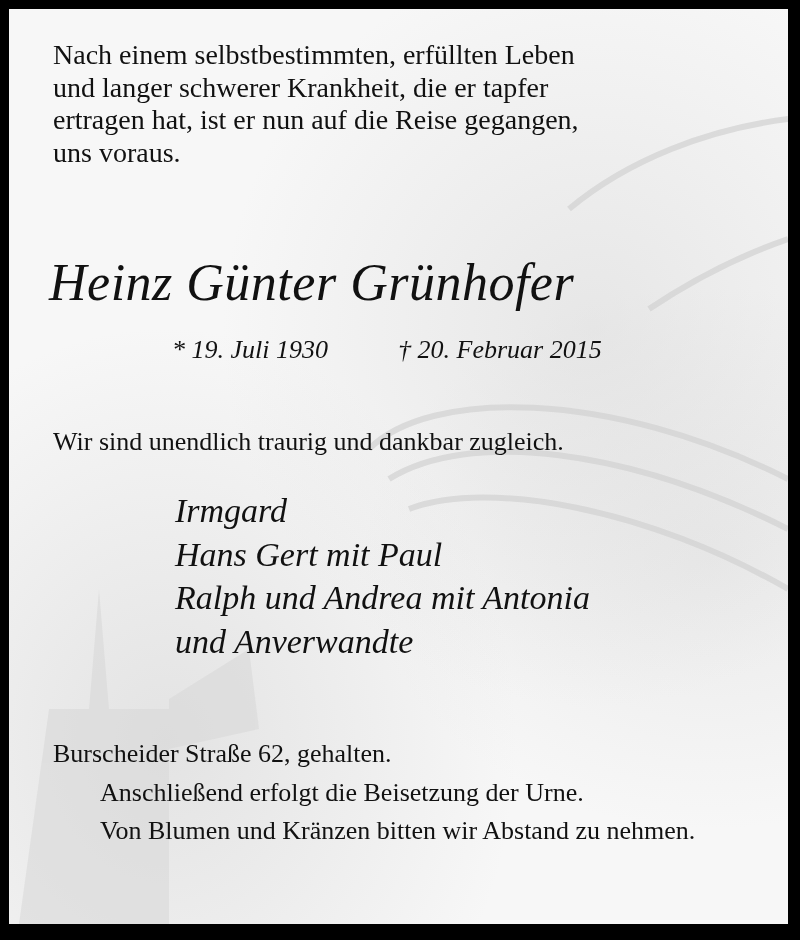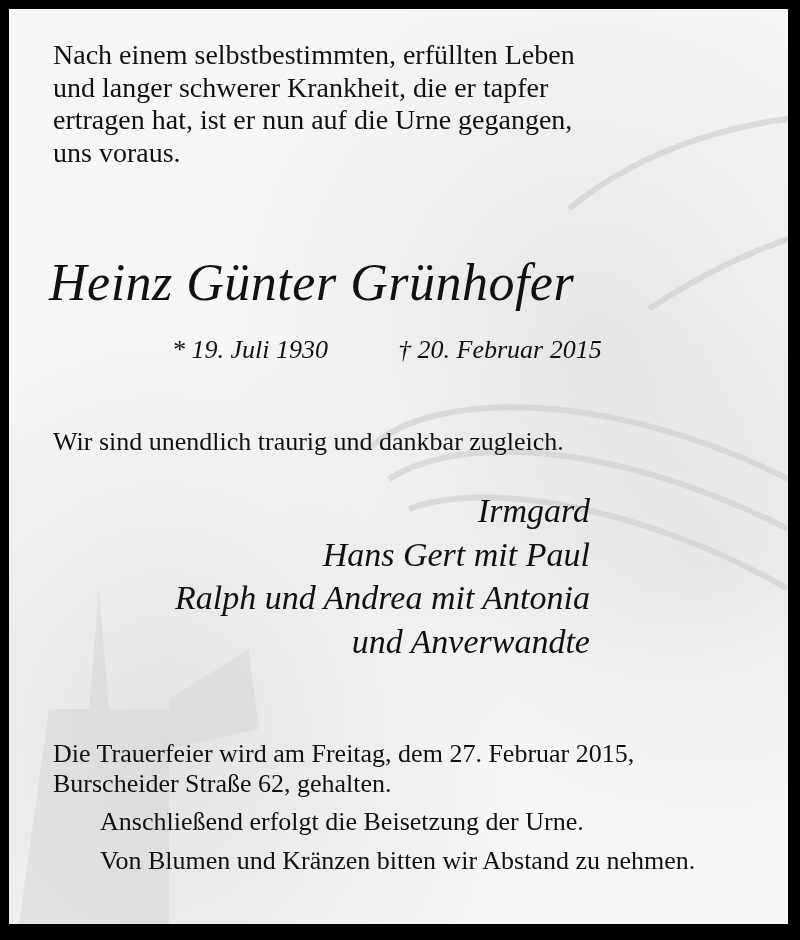--- a/index.html
+++ b/index.html
@@ -14,21 +14,21 @@
     overflow:hidden;
   }
   .sketch { position:absolute; left:0; top:0; width:779px; height:915px; }
   .txt { position:absolute; font-family:"Liberation Serif", serif; color:#111; white-space:nowrap; }
   .intro { left:44px; top:30px; font-size:28px; line-height:32.5px; }
   .name { left:40px; top:244px; font-size:52px; font-style:italic; letter-spacing:0.5px; }
   .dates { top:326px; font-size:26px; font-style:italic; }
   .birth { left:163px; }
   .death { left:389px; }
   .thanks { left:44px; top:418px; font-size:26px; }
-  .family { left:166px; top:480px; font-size:34px; font-style:italic; line-height:43.5px;text-align:right; }
+  .family { left:166px; top:480px; font-size:34px; font-style:italic; line-height:43.5px; }
   .details { left:44px; top:730px; font-size:26px; line-height:29.5px; }
   .gap { margin-top:9px;margin-left:47px; }
 </style>
 </head>
 <body>
 
 <div class="card">
   <svg class="sketch" viewBox="0 0 779 915">
     <g fill="none" stroke="#d2d2d2" stroke-width="6" opacity="0.7">
       <path d="M360 440 C 420 380, 600 380, 779 470"></path>
@@ -40,37 +40,36 @@
     <g fill="#d9d9d9" opacity="0.6">
       <polygon points="90,580 80,700 100,700"></polygon>
       <polygon points="40,700 160,700 160,915 10,915"></polygon>
       <polygon points="160,690 240,640 250,720 160,740"></polygon>
     </g>
   </svg>
 
   <div class="txt intro">
     <div>Nach einem selbstbestimmten, erfüllten Leben</div>
     <div>und langer schwerer Krankheit, die er tapfer</div>
-    <div>ertragen hat, ist er nun auf die Urne gegangen,</div>
+    <div>ertragen hat, ist er nun auf die Reise gegangen,</div>
     <div>uns voraus.</div>
   </div>
 
   <div class="txt name">Heinz Günter Grünhofer</div>
 
   <div class="txt dates birth">* 19. Juli 1930</div>
   <div class="txt dates death">† 20. Februar 2015</div>
 
   <div class="txt thanks">Wir sind unendlich traurig und dankbar zugleich.</div>
 
   <div class="txt family">
     <div>Irmgard</div>
     <div>Hans Gert mit Paul</div>
     <div>Ralph und Andrea mit Antonia</div>
     <div>und Anverwandte</div>
   </div>
 
   <div class="txt details">
-    <div>Die Trauerfeier wird am Freitag, dem 27. Februar 2015,</div>
     <div>Burscheider Straße 62, gehalten.</div>
     <div class="gap">Anschließend erfolgt die Beisetzung der Urne.</div>
     <div class="gap">Von Blumen und Kränzen bitten wir Abstand zu nehmen.</div>
   </div>
 </div>
 
 </body></html>

